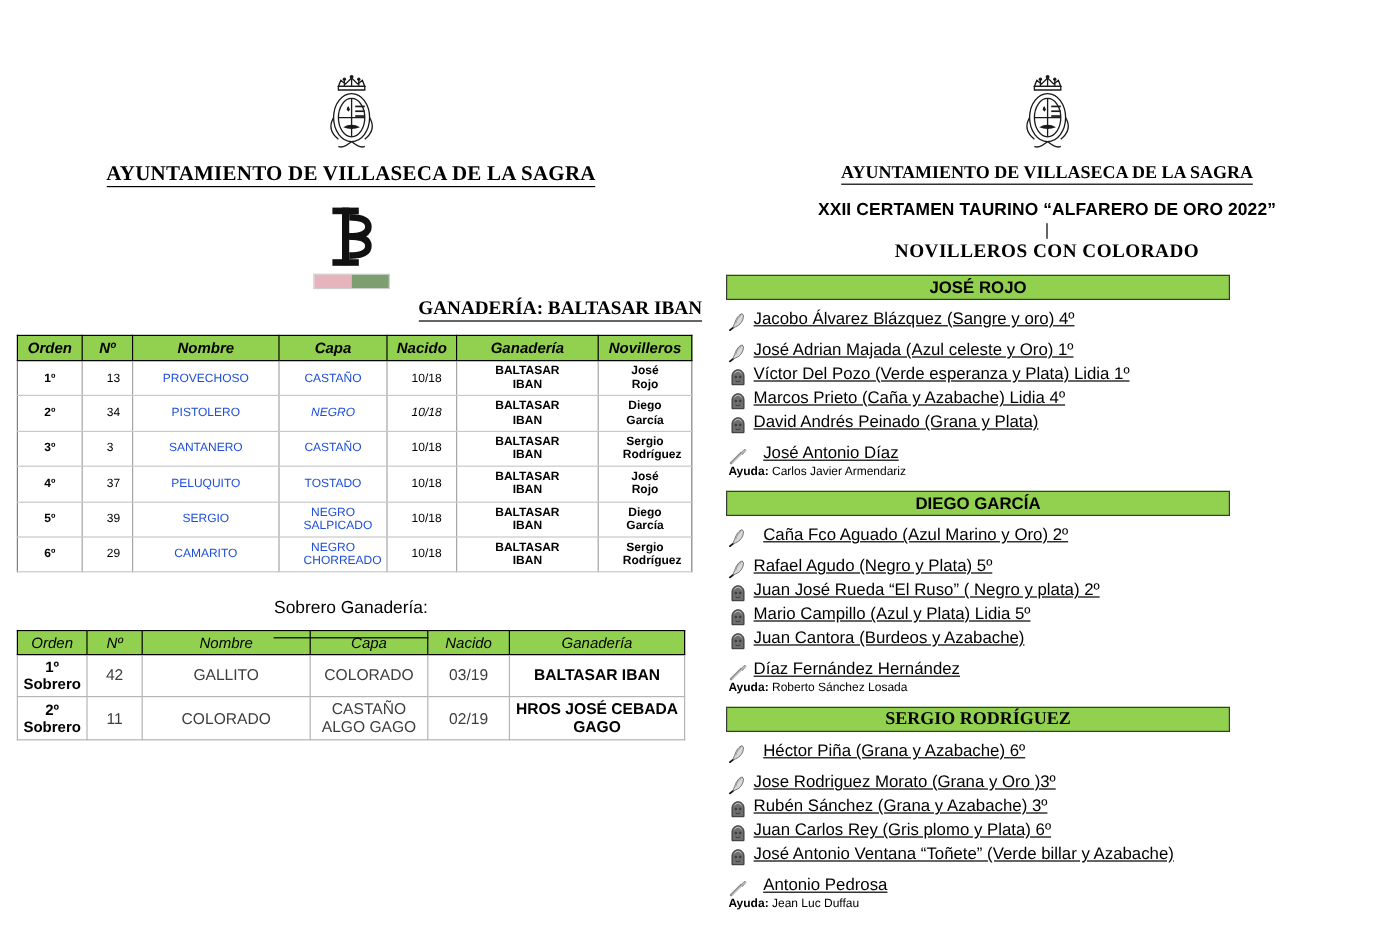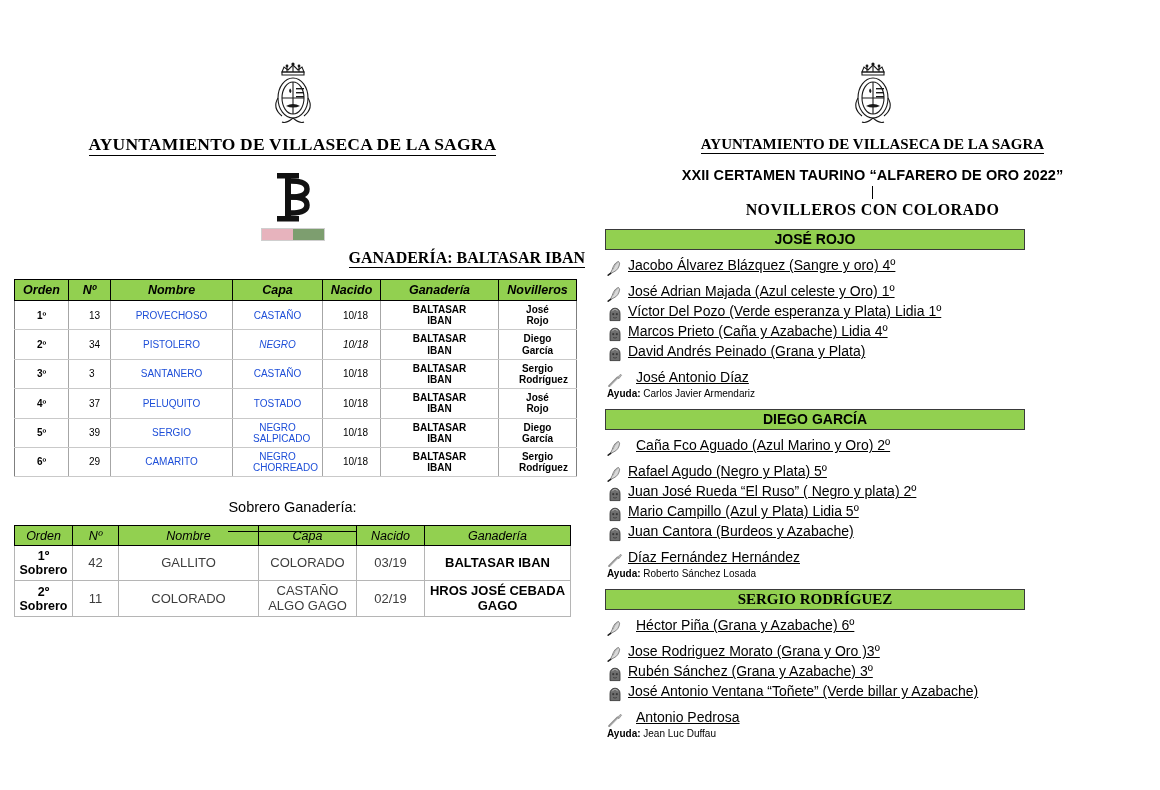--- a/index.html
+++ b/index.html
@@ -488,20 +488,30 @@
           <div class="crew-line">
             <span class="ic"><svg viewBox="0 0 16 16" width="16" height="16">
                 <path d="M3 14.6 L3 7.4 C3 4.2 5.2 2.2 8 2.2 C10.8 2.2 13 4.2 13 7.4 L13 14.6 Z" fill="#6e6e6e" stroke="#2b2b2b" stroke-width=".8"></path>
                 <path d="M5.2 5.2 C6 4 7 3.4 8 3.4 C9 3.4 10 4 10.8 5.2" fill="none" stroke="#d2d2d2" stroke-width=".8"></path>
                 <circle cx="6.2" cy="8.2" r="1.1" fill="#3a3a3a"></circle>
                 <circle cx="9.8" cy="8.2" r="1.1" fill="#3a3a3a"></circle>
                 <path d="M6 11.4 q2 1.6 4 0" fill="none" stroke="#3a3a3a" stroke-width=".8"></path>
               </svg></span>
             <span class="tx">Rubén Sánchez (Grana y Azabache) 3º</span>
           </div>
+          <div class="crew-line">
+            <span class="ic"><svg viewBox="0 0 16 16" width="16" height="16">
+                <path d="M3 14.6 L3 7.4 C3 4.2 5.2 2.2 8 2.2 C10.8 2.2 13 4.2 13 7.4 L13 14.6 Z" fill="#6e6e6e" stroke="#2b2b2b" stroke-width=".8"></path>
+                <path d="M5.2 5.2 C6 4 7 3.4 8 3.4 C9 3.4 10 4 10.8 5.2" fill="none" stroke="#d2d2d2" stroke-width=".8"></path>
+                <circle cx="6.2" cy="8.2" r="1.1" fill="#3a3a3a"></circle>
+                <circle cx="9.8" cy="8.2" r="1.1" fill="#3a3a3a"></circle>
+                <path d="M6 11.4 q2 1.6 4 0" fill="none" stroke="#3a3a3a" stroke-width=".8"></path>
+              </svg></span>
+            <span class="tx">Juan Carlos Rey (Gris plomo y Plata) 6º</span>
+          </div>
           <div class="crew-line spaced">
             <span class="ic"><svg viewBox="0 0 16 16" width="16" height="16">
                 <path d="M3 14.6 L3 7.4 C3 4.2 5.2 2.2 8 2.2 C10.8 2.2 13 4.2 13 7.4 L13 14.6 Z" fill="#6e6e6e" stroke="#2b2b2b" stroke-width=".8"></path>
                 <path d="M5.2 5.2 C6 4 7 3.4 8 3.4 C9 3.4 10 4 10.8 5.2" fill="none" stroke="#d2d2d2" stroke-width=".8"></path>
                 <circle cx="6.2" cy="8.2" r="1.1" fill="#3a3a3a"></circle>
                 <circle cx="9.8" cy="8.2" r="1.1" fill="#3a3a3a"></circle>
                 <path d="M6 11.4 q2 1.6 4 0" fill="none" stroke="#3a3a3a" stroke-width=".8"></path>
               </svg></span>
             <span class="tx">José Antonio Ventana “Toñete” (Verde billar y Azabache)</span>
           </div>

